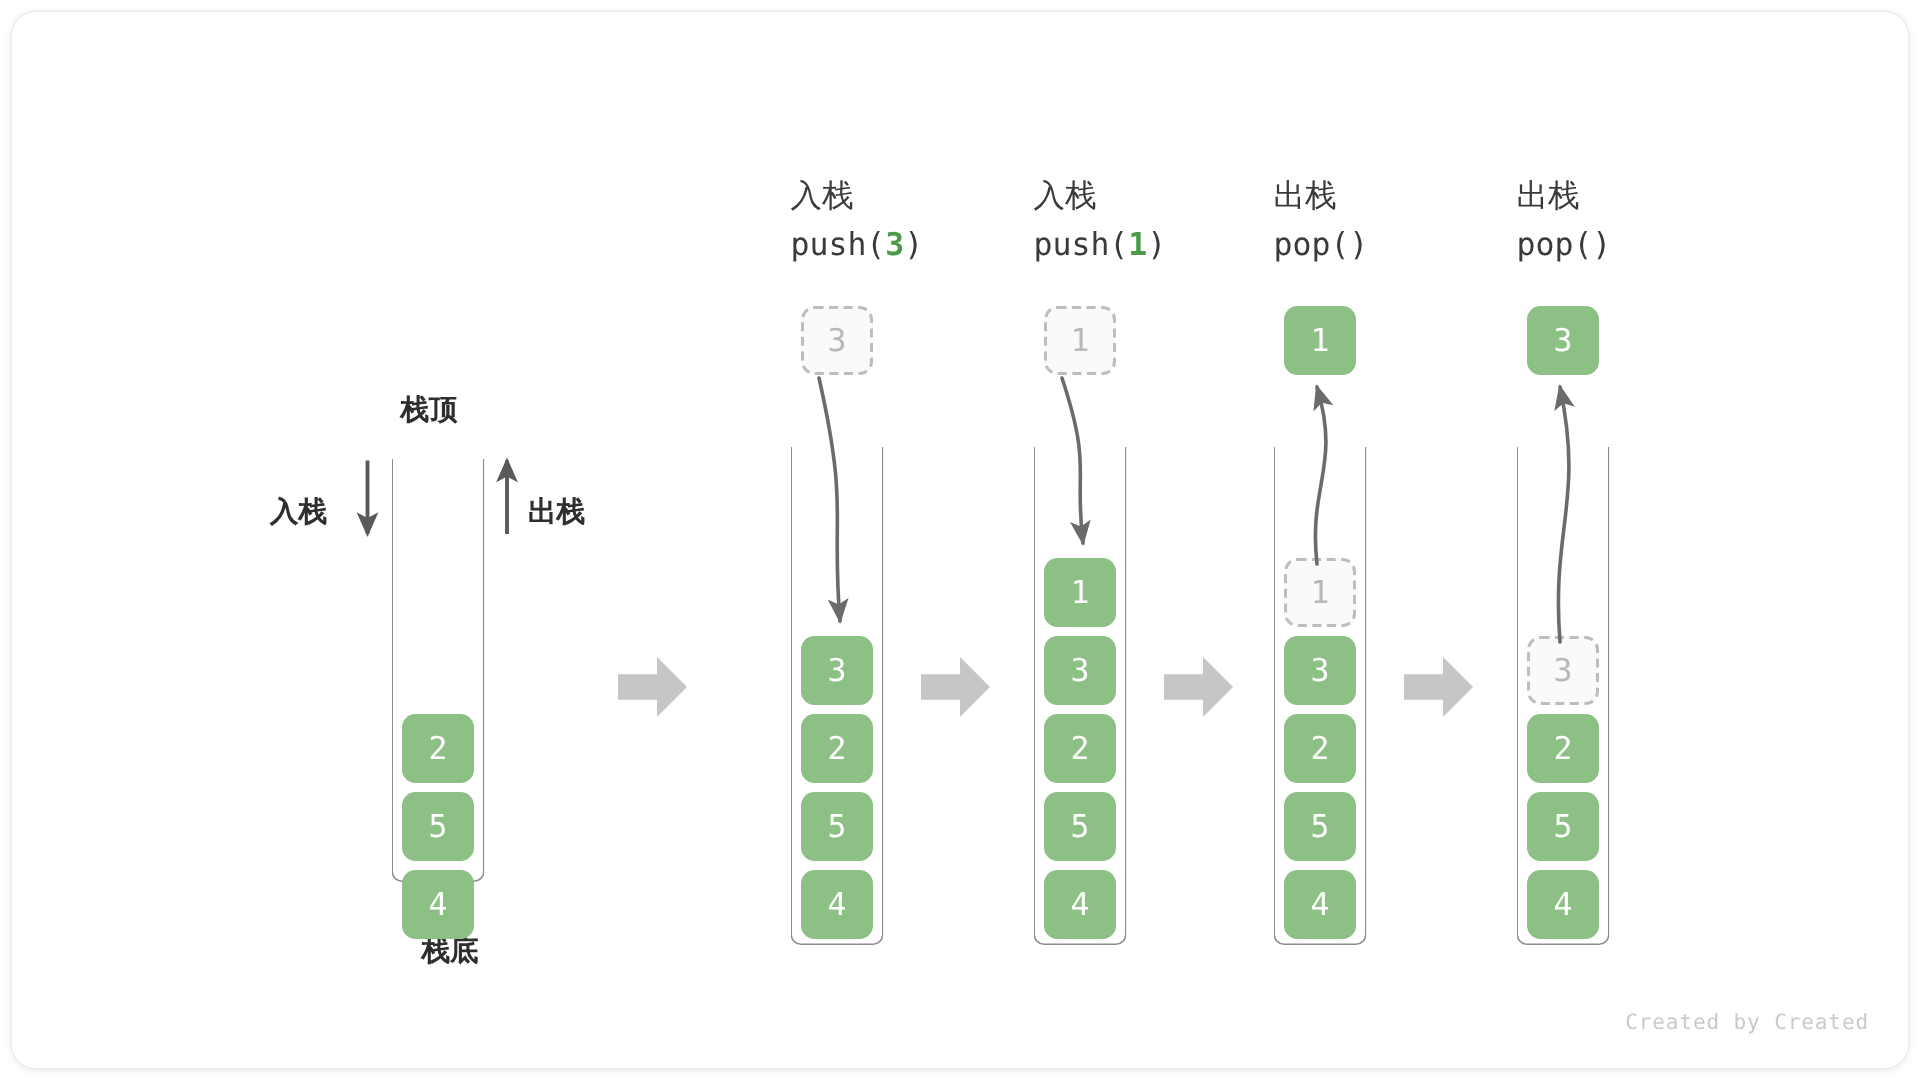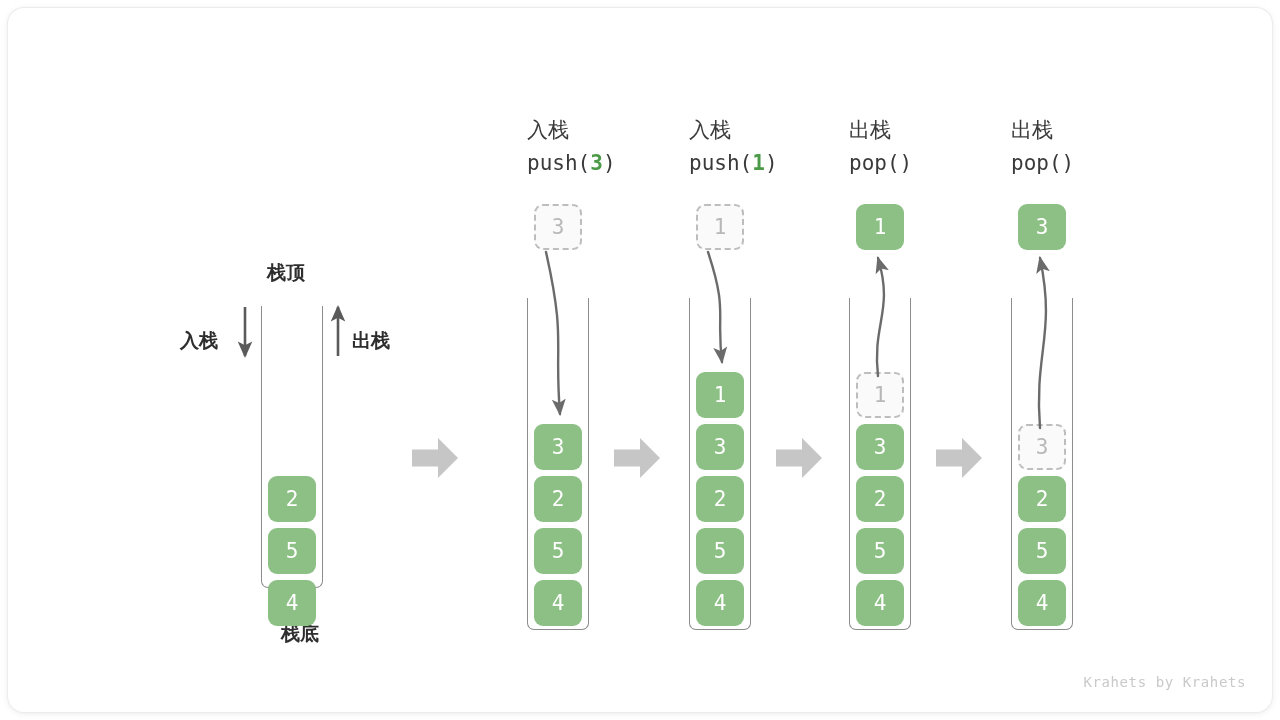--- a/index.html
+++ b/index.html
@@ -229,14 +229,14 @@
       </g>
 
     <g id="blockarrows">
         <path d="M404,441.5 L430,441.5 L430,430 L450,450 L430,470 L430,458.5 L404,458.5 Z" fill="#c6c6c6"></path>
         <path d="M606,441.5 L632,441.5 L632,430 L652,450 L632,470 L632,458.5 L606,458.5 Z" fill="#c6c6c6"></path>
         <path d="M768,441.5 L794,441.5 L794,430 L814,450 L794,470 L794,458.5 L768,458.5 Z" fill="#c6c6c6"></path>
         <path d="M928,441.5 L954,441.5 L954,430 L974,450 L954,470 L954,458.5 L928,458.5 Z" fill="#c6c6c6"></path>
       </g>
   </svg>
 
-  <div id="watermark">Krahets by Krahets</div>
+  <div id="watermark">Created by Created</div>
 </div>
 
 </body></html>

